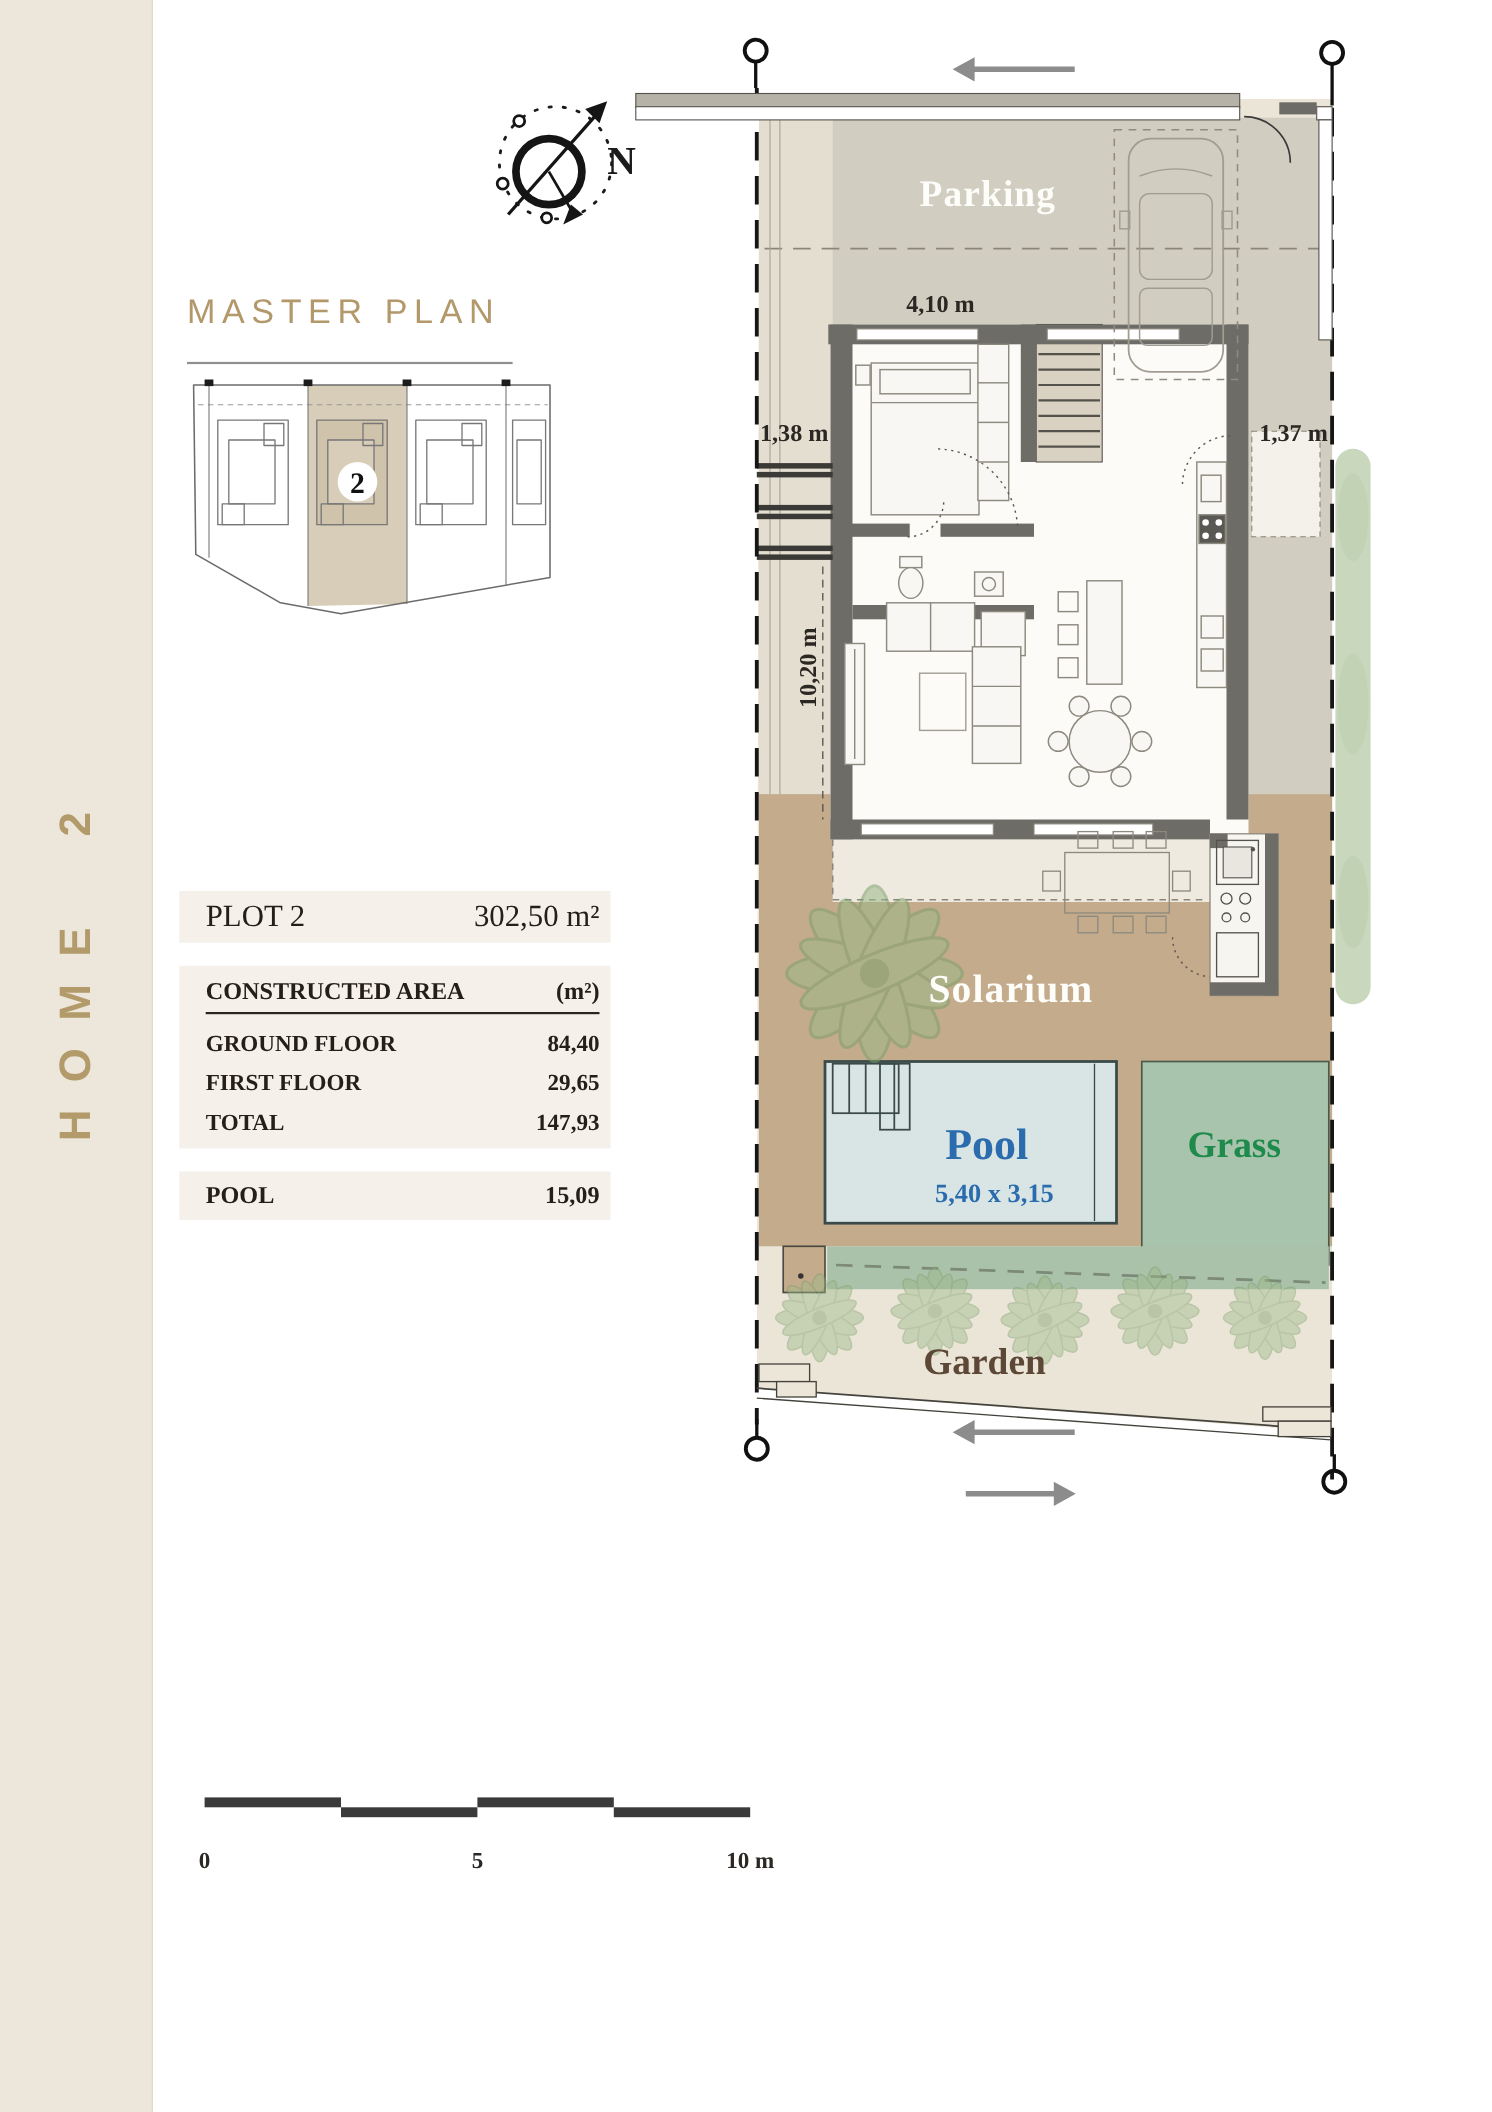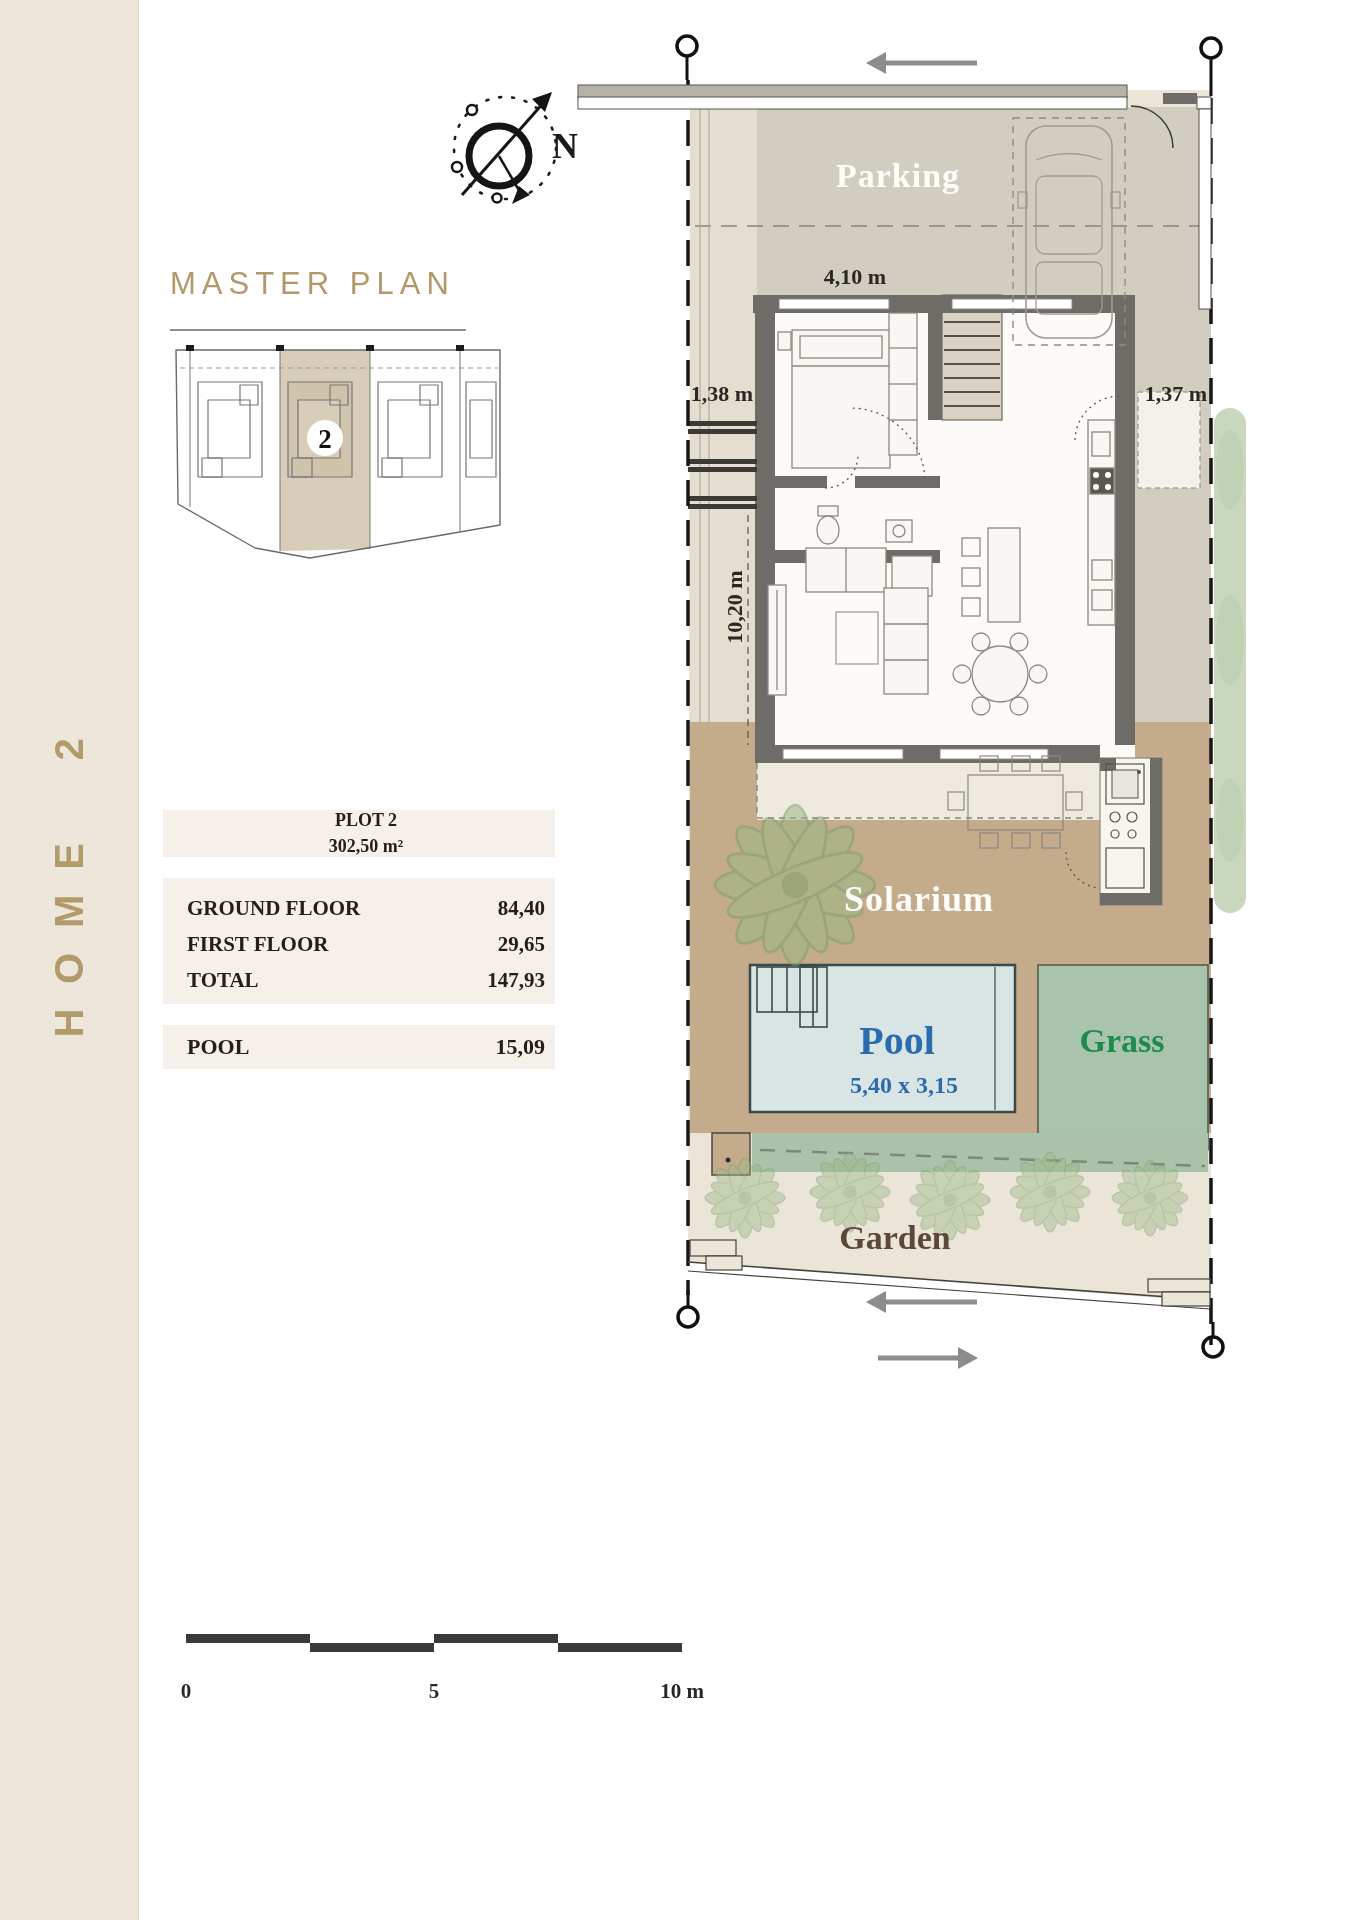--- a/index.html
+++ b/index.html
@@ -8,21 +8,21 @@
   .side-strip{position:absolute;left:0;top:0;width:138px;height:1920px;background:#ede7db;border-right:1px solid #e0d7c7;}
   .home2{position:absolute;left:0;top:660px;width:138px;height:430px;display:flex;align-items:center;justify-content:center;}
   .home2 span{transform:rotate(-90deg);white-space:nowrap;font-family:"Liberation Sans","DejaVu Sans",sans-serif;
         font-weight:bold;font-size:40px;letter-spacing:0.62em;word-spacing:0.55em;color:#b29a6a;}
   .mp-title{position:absolute;left:170px;top:266px;font-family:"Liberation Sans","DejaVu Sans",sans-serif;
         font-weight:normal;font-size:31px;letter-spacing:6px;color:#b2986a;}
   .mp-rule{position:absolute;left:170px;top:329px;width:296px;height:2px;background:#8f8f8f;}
   .tbl{position:absolute;left:163px;top:810px;width:392px;color:#252017;}
   .tbl-row{background:#f5f1ea;display:flex;justify-content:space-between;align-items:center;
         padding:0 10px 0 24px;box-sizing:border-box;}
-  .tbl-plot{height:47px;font-size:18px;font-weight:bold;flex-direction:column;}
+  .tbl-plot{height:47px;font-size:28px;font-weight:normal;}
   .tbl-gap{height:21px;}
   .tbl-block{background:#f5f1ea;padding:10px 10px 14px 24px;box-sizing:border-box;}
   .tbl-head{display:flex;justify-content:space-between;font-size:22px;font-weight:bold;
         border-bottom:2px solid #2a251e;padding-bottom:6px;}
   .tbl-line{display:flex;justify-content:space-between;font-size:21px;font-weight:bold;line-height:20px;margin-top:16px;}
   .tbl-line:first-of-type{margin-top:10px;}
   .tbl-pool{height:44px;font-size:22px;font-weight:bold;}
   svg{position:absolute;left:0;top:0;}
   svg text{font-family:"Liberation Serif","DejaVu Serif",serif;font-weight:bold;}
   .lbl-white{fill:#fdfdfa;}
@@ -42,20 +42,24 @@
   <div class="mp-title">MASTER PLAN</div>
   <div class="mp-rule"></div>
 
   <div class="tbl">
     <div class="tbl-row tbl-plot">
       <span>PLOT 2</span>
       <span>302,50 m²</span>
     </div>
     <div class="tbl-gap"></div>
     <div class="tbl-block">
+      <div class="tbl-head">
+        <span>CONSTRUCTED AREA</span>
+        <span>(m²)</span>
+      </div>
       <div class="tbl-line">
         <span>GROUND FLOOR</span>
         <span>84,40</span>
       </div>
       <div class="tbl-line">
         <span>FIRST FLOOR</span>
         <span>29,65</span>
       </div>
       <div class="tbl-line">
         <span>TOTAL</span>

